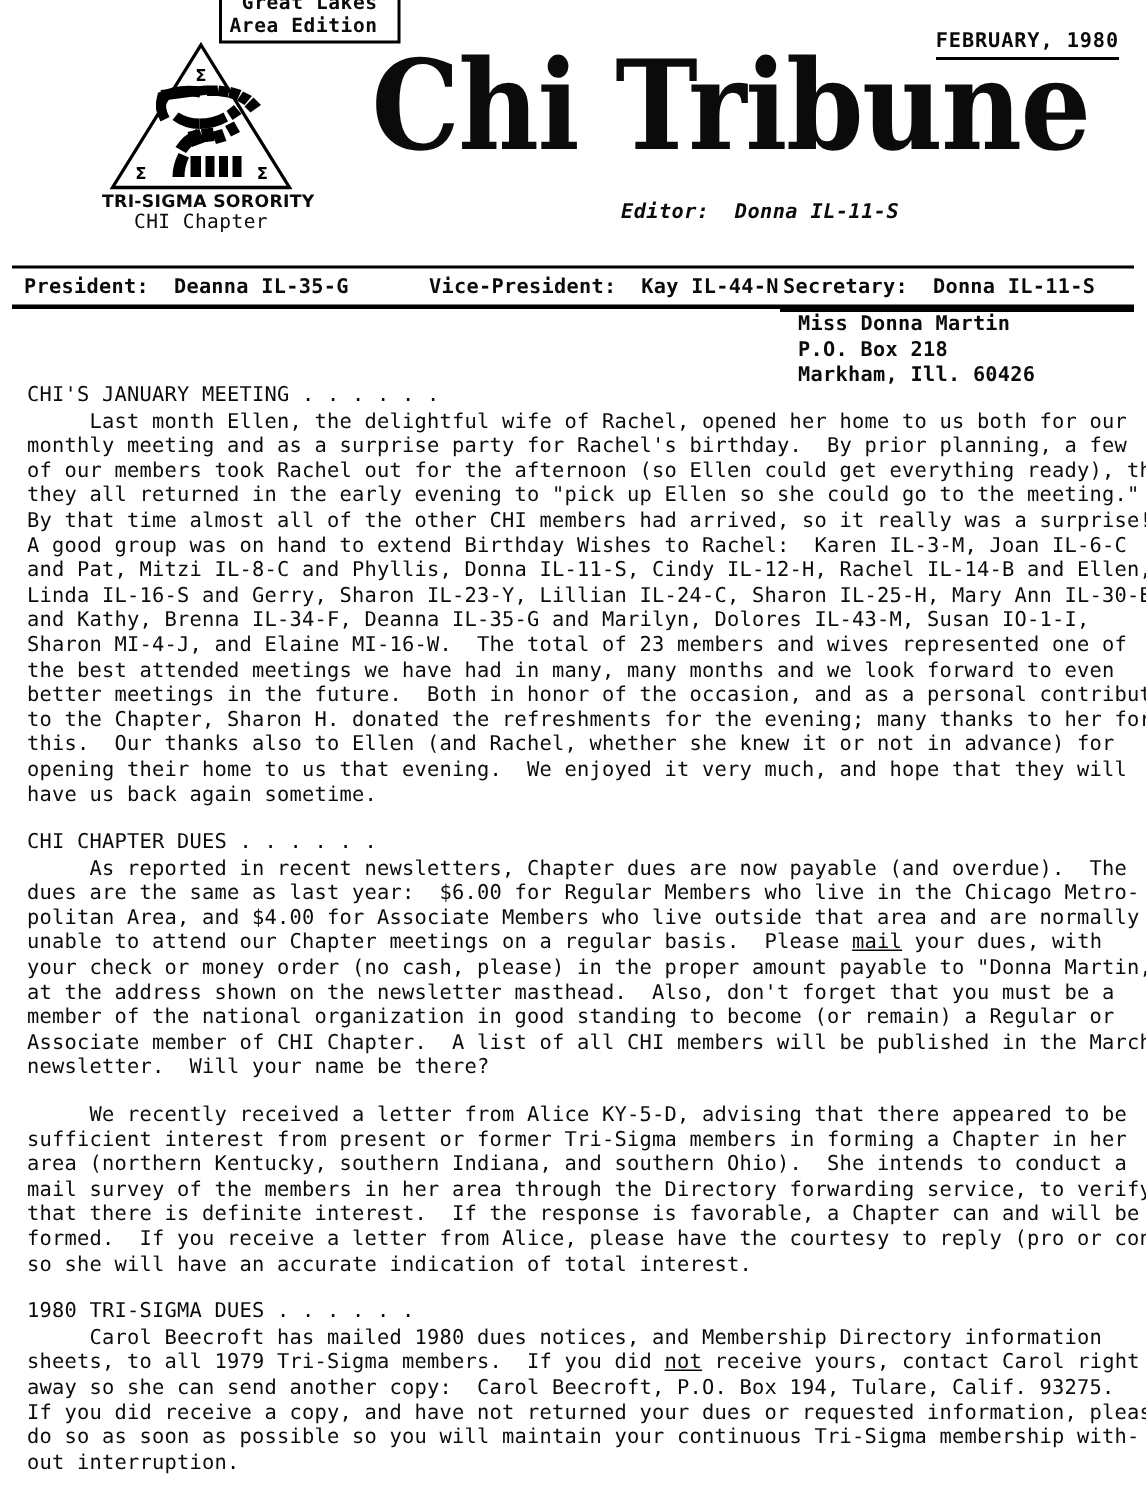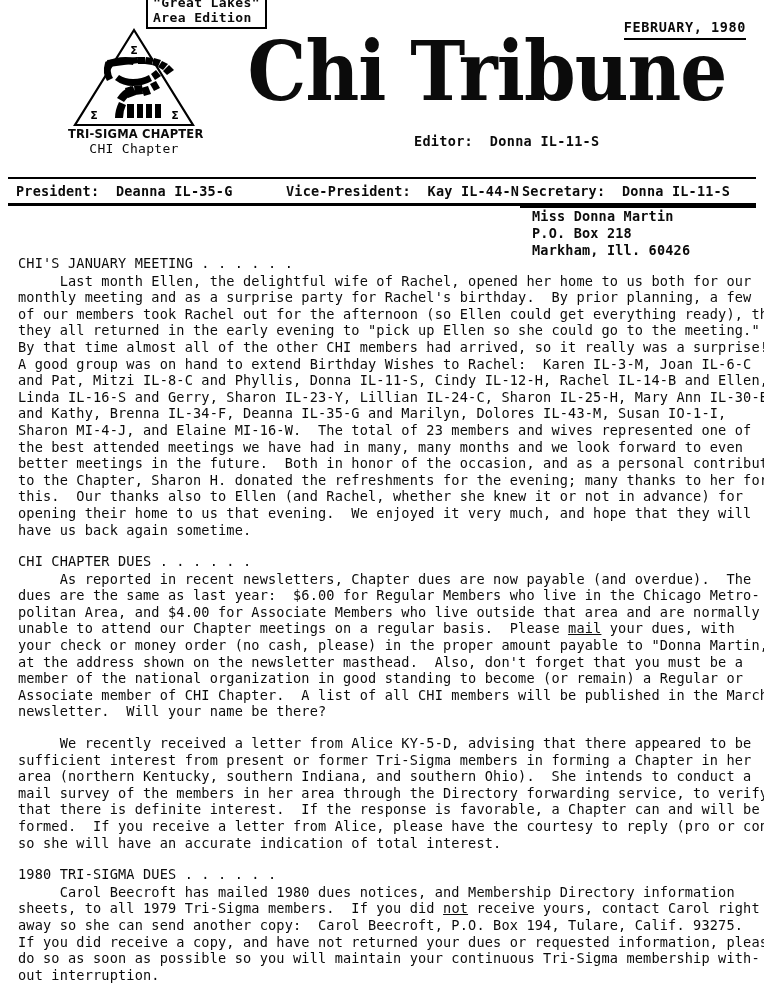--- a/index.html
+++ b/index.html
@@ -102,20 +102,21 @@
   }
 
   .editor-line {
     position: absolute;
     left: 414px;
     top: 133px;
     font-size: 13.5px;
     font-weight: bold;
     letter-spacing: 0.3px;
     white-space: pre;
+    font-style: italic;
   }
 
   
   .rule-thin {
     position: absolute;
     left: 8px;
     right: 8px;
     top: 177px;
     height: 1.5px;
     background: #000;
@@ -224,21 +225,21 @@
           <path d="M63 60 l8 -1 1 9 -8 1 z"></path>
           <path d="M56 78 l7 0 0 14 -7 0 z"></path>
           <path d="M66 78 l6 0 0 14 -6 0 z"></path>
           <path d="M75 78 l6 0 0 14 -6 0 z"></path>
           <path d="M84 78 l6 0 0 14 -6 0 z"></path>
           <path d="M70 62 l7 -2 3 8 -7 2 z"></path>
           <path d="M79 58 l6 -3 4 7 -6 3 z"></path>
         </g>
       </svg>
     </div>
-    <div class="logo-cap1">TRI-SIGMA CHAPTER</div>
+    <div class="logo-cap1">TRI-SIGMA SORORITY</div>
     <div class="logo-cap2">CHI Chapter</div>
   </div>
 
   <div class="title">Chi Tribune</div>
 
   <div class="editor-line">Editor:  Donna IL-11-S</div>
 </div>
 
 <div class="rule-thin"></div>
 

